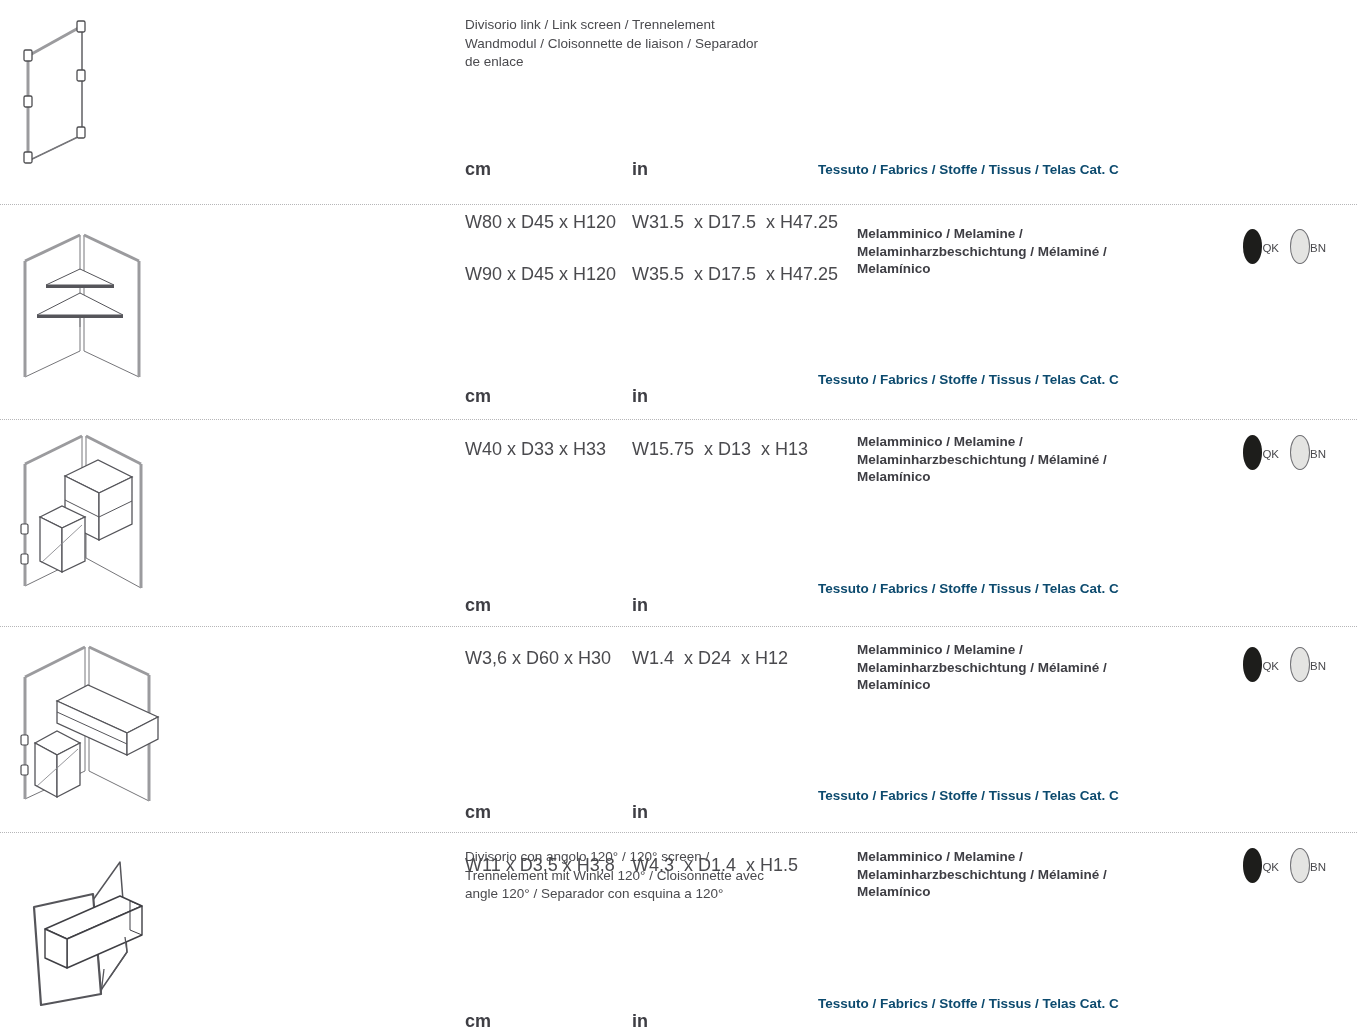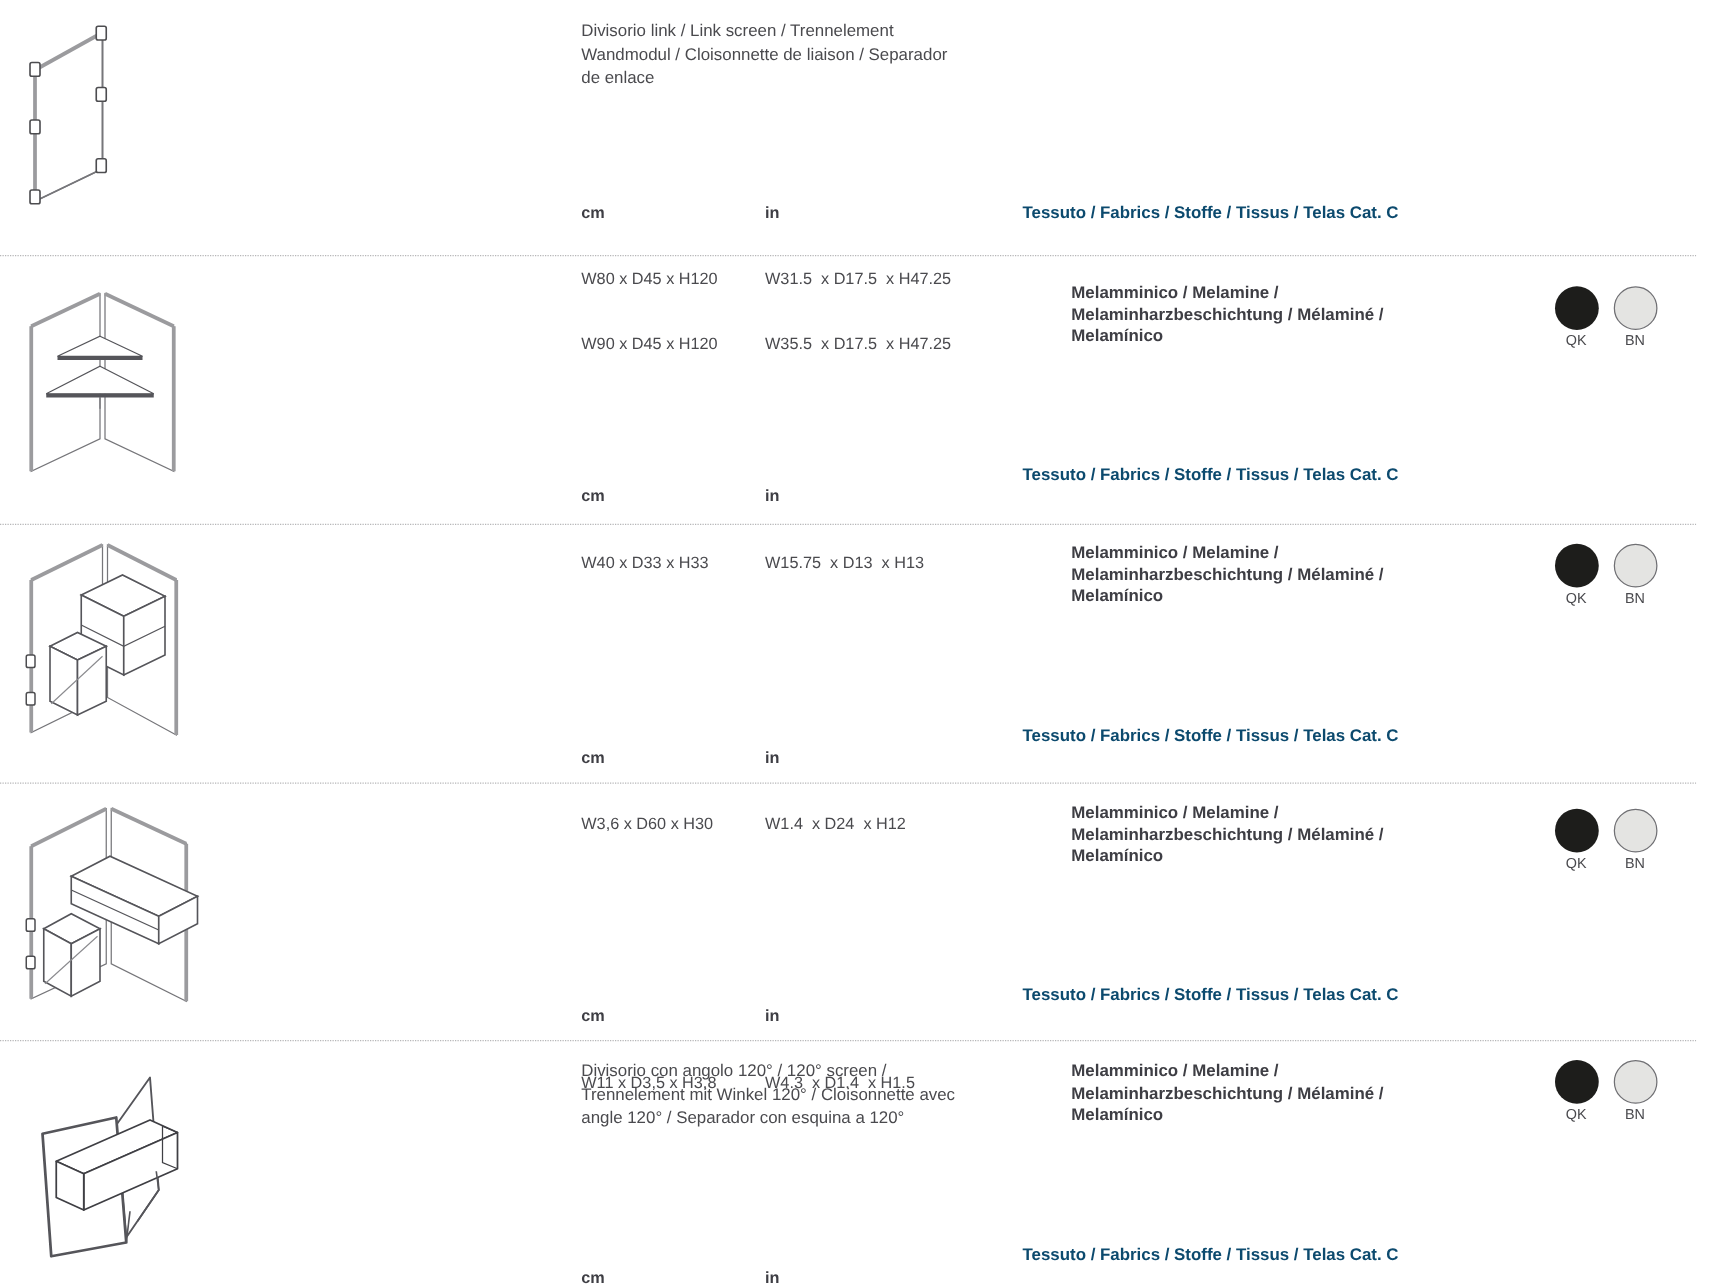--- a/index.html
+++ b/index.html
@@ -18,30 +18,30 @@
   .desc{
     position:absolute;left:465px;width:330px;
     font-size:13.5px;line-height:18.5px;
     white-space:pre-line;color:#4a4a4e;
   }
   .materials{
     position:absolute;left:818px;width:340px;
     font-size:13.5px;line-height:17.5px;font-weight:bold;
     white-space:pre-line;color:#3e3e44;margin-left:39px;
   }
-  .dimcol{position:absolute;font-size:13px;line-height:17.5px;white-space:pre;}
+  .dimcol{position:absolute;font-size:18px;line-height:17.5px;white-space:pre;}
   .dimcol.cm{left:465px;}
-  .dimcol.in{left:612px;}
+  .dimcol.in{left:632px;}
   .dim-head{font-weight:bold;color:#3e3e44;}
   .fabric{
     position:absolute;left:818px;
     font-size:13.5px;font-weight:bold;color:#0c4a6e;white-space:pre;
   }
   .swatches{position:absolute;left:1243px;display:flex;gap:11px;}
-  .swatch{display:flex;flex-direction:column;align-items:center;width:36px;}
+  .swatch{display:flex;flex-direction:row;align-items:center;width:36px;}
   .dot{width:35px;height:35px;border-radius:50%;box-sizing:border-box;}
   .dot.bn{border:1px solid #707074;}
   .swatch-label{font-size:11.5px;margin-top:3px;color:#4a4a4e;}
 </style>
 </head>
 <body>
 
 <div class="page">
 
   <section class="row" style="height:205px">

